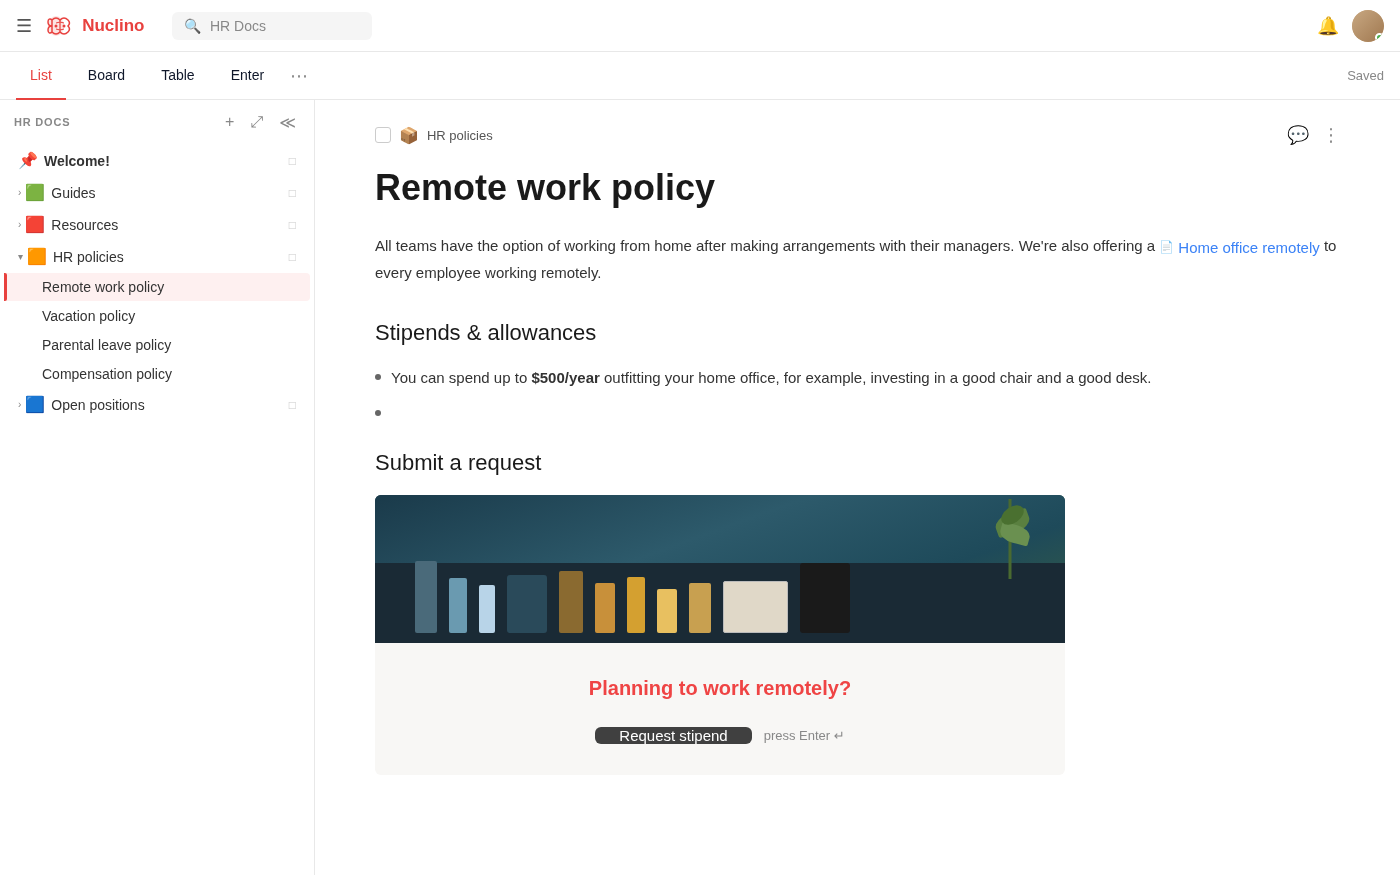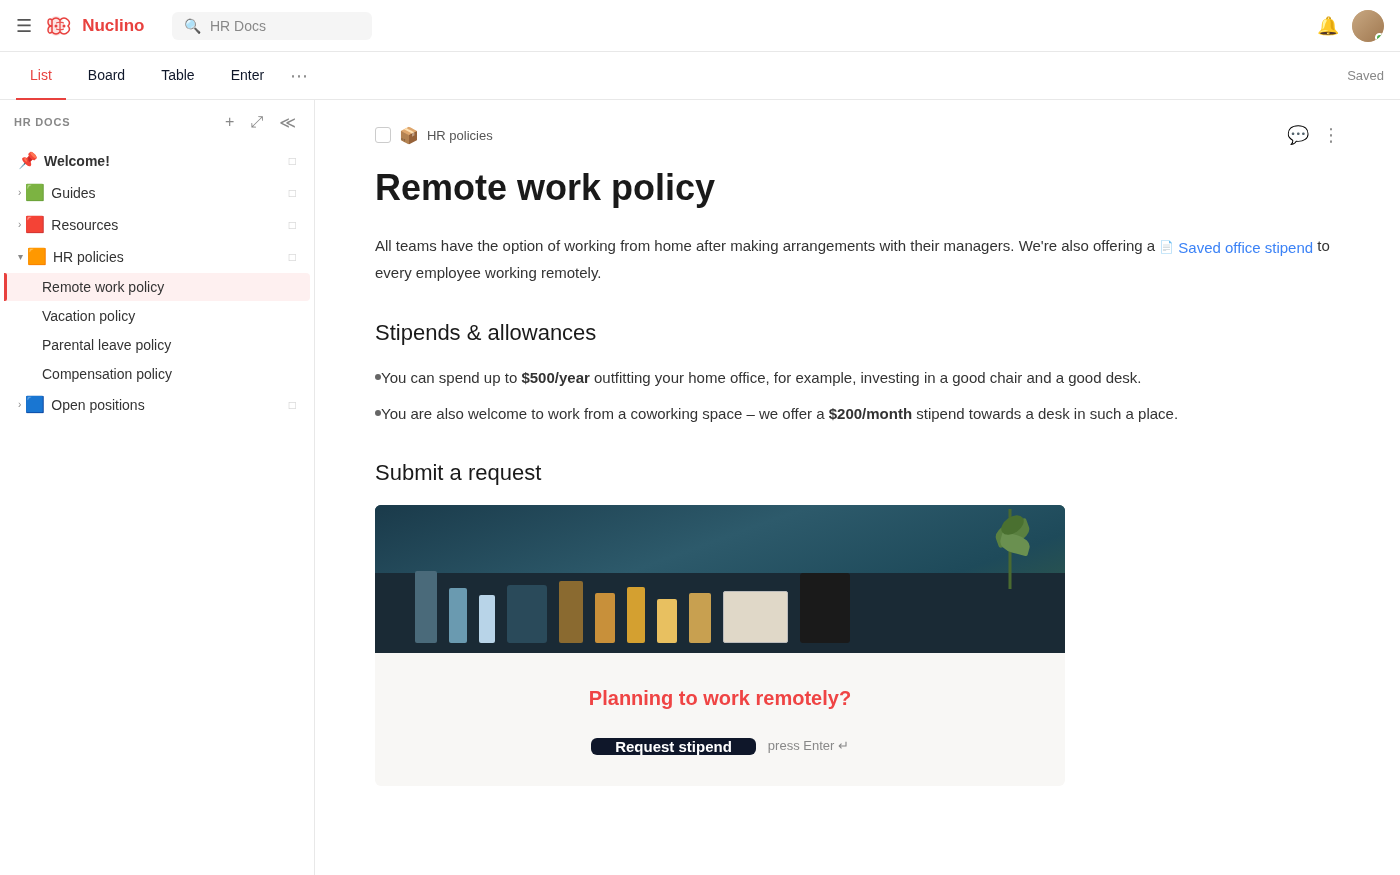--- a/index.html
+++ b/index.html
@@ -88,21 +88,21 @@
 
     .page-title { font-size: 36px; font-weight: 700; color: #1a1a1a; margin-bottom: 24px; line-height: 1.2; }
 
     .page-body { font-size: 15px; line-height: 1.7; color: #333; }
     .page-body p { margin-bottom: 16px; }
     .page-body h2 { font-size: 22px; font-weight: 400; color: #1a1a1a; margin: 28px 0 14px; }
     .inline-link { color: #3b82f6; text-decoration: none; display: inline-flex; align-items: center; gap: 4px; }
     .link-icon { font-size: 12px; }
     .bold { font-weight: 700; }
     .bullet-list { list-style: none; padding: 0; margin: 0 0 16px 0; }
-    .bullet-list li { display: flex; align-items: flex-start; margin-bottom: 10px; font-size: 15px; line-height: 1.7; }
+    .bullet-list li { display: flex; align-items: flex-start; gap: 10px; margin-bottom: 10px; font-size: 15px; line-height: 1.7; }
     .bullet-dot { width: 6px; height: 6px; background: #666; border-radius: 50%; margin-top: 9px; flex-shrink: 0; }
 
     
     .content-image {
       width: 100%; max-width: 690px; height: 148px;
       background: linear-gradient(135deg, #1a3a4a 0%, #2d5a6b 30%, #1e4a5a 60%, #3a6040 100%);
       border-radius: 6px 6px 0 0; overflow: hidden; position: relative; margin-top: 8px;
     }
     .image-shelf {
       position: absolute; bottom: 0; left: 0; right: 0; height: 80px;
@@ -113,22 +113,22 @@
     .shelf-item.tall { height: 70px; background: #2a4a5a; }
     .shelf-board { position: absolute; bottom: 64px; left: 20px; right: 20px; height: 8px; background: #2a1a0a; }
 
     
     .cta-card {
       width: 100%; max-width: 690px; background: #f8f7f5; border-radius: 0 0 6px 6px;
       padding: 28px; text-align: center;
     }
     .cta-title { font-size: 20px; font-weight: 600; color: #ef4444; margin-bottom: 20px; }
     .cta-btn {
-      background: #0f172a; color: #fff; border: none; border-radius: 6px;
-      padding: 0 24px; font-size: 15px; font-weight: 700; cursor: pointer;
+      background: #404040; color: #fff; border: none; border-radius: 6px;
+      padding: 0 24px; font-size: 15px; font-weight: 400; cursor: pointer;
     }
     .cta-hint { font-size: 13px; color: #888; margin-left: 12px; }
     .cta-btn-row { display: flex; align-items: center; justify-content: center; }
   </style>
 </head>
 <body>
 
 <nav class="top-nav">
   <span class="hamburger">☰</span>
 
@@ -255,39 +255,36 @@
     </div>
 
     <h1 class="page-title">Remote work policy</h1>
 
     <div class="page-body">
 
       <p>
         <span>All teams have the option of working from home after making arrangements with their managers. We're also offering a</span>
         <a class="inline-link">
           <span class="link-icon">📄</span>
-          <span>Saved office stipend</span>
+          <span>Home office remotely</span>
         </a>
         <span>to every employee working remotely.</span>
       </p>
 
       <h2>Stipends &amp; allowances</h2>
 
       <ul class="bullet-list">
         <li>
           <span class="bullet-dot"></span>
           <span>
             <span>You can spend up to </span><span class="bold">$500/year</span><span> outfitting your home office, for example, investing in a good chair and a good desk.</span>
           </span>
         </li>
         <li>
           <span class="bullet-dot"></span>
-          <span>
-            <span>You are also welcome to work from a coworking space – we offer a </span><span class="bold">$200/month</span><span> stipend towards a desk in such a place.</span>
-          </span>
         </li>
       </ul>
 
       <h2>Submit a request</h2>
 
       <div class="content-image">
         <div style="position:absolute;top:0;left:0;right:0;bottom:0;background:linear-gradient(160deg,#1a3a4a 0%,#2d5a6b 40%,#1e4a5a 70%,#3a6040 100%);"></div>
         <div class="shelf-board"></div>
         <div class="image-shelf">
           <div class="shelf-item tall" style="background:#4a6a7a;width:22px;height:72px;"></div>

